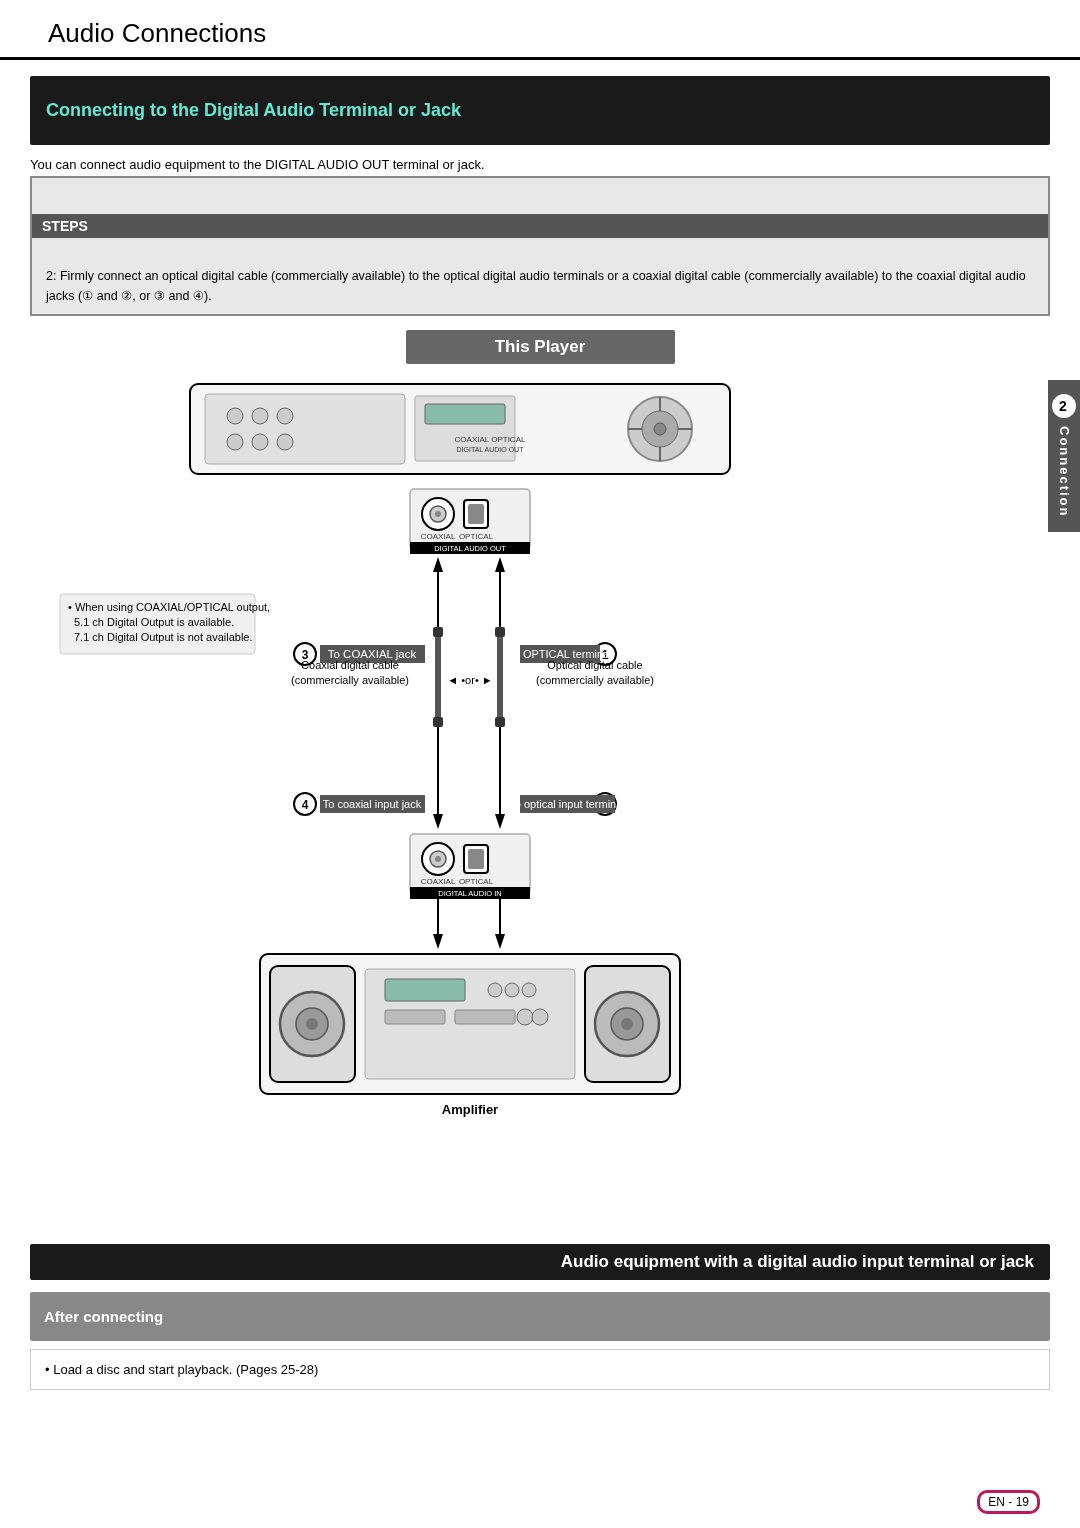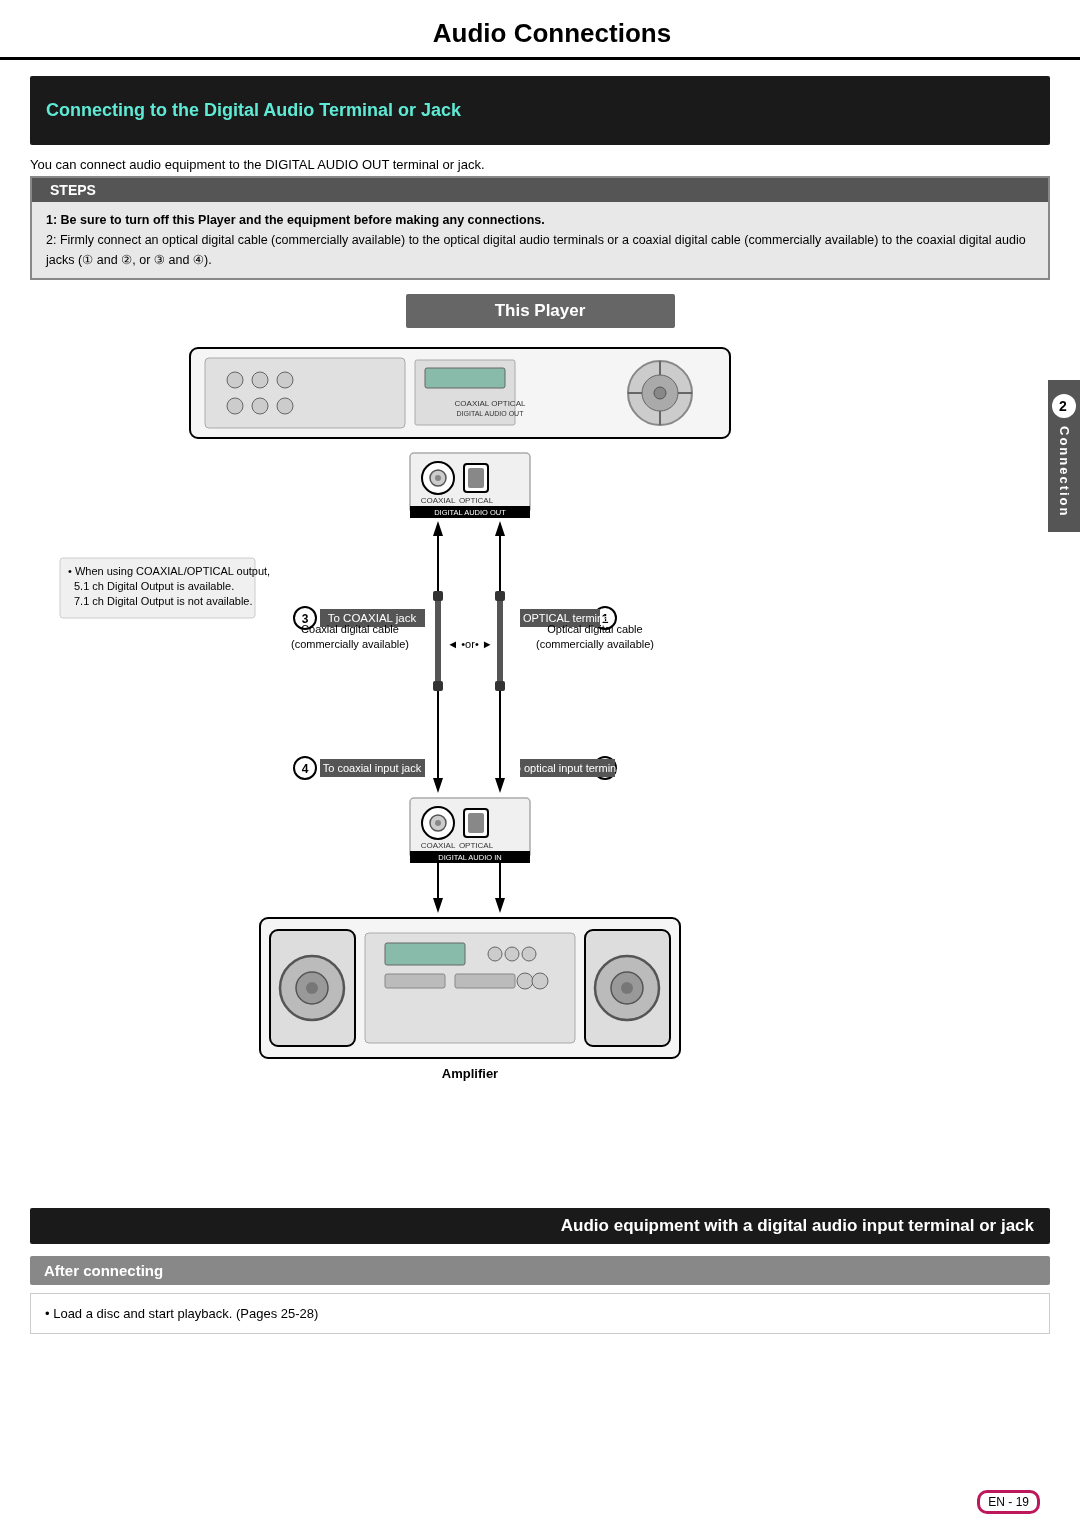--- a/index.html
+++ b/index.html
@@ -8,24 +8,24 @@
       min-height: 1528px;
       background: #fff;
       font-family: Arial, sans-serif;
       font-size: 14px;
       color: #000;
       position: relative;
     }
 
     
     .page-title {
-      text-align: center;
+      text-align: left;
       font-size: 26px;
-      font-weight: bold;
-      padding: 18px 40px 8px 64px;
+      font-weight: normal;
+      padding: 18px 40px 8px 48px;
       border-bottom: 3px solid #000;
       margin-bottom: 16px;
     }
 
     
     .section-heading {
       background: #1a1a1a;
       color: #5eead4;
       font-size: 18px;
       font-weight: bold;
@@ -43,21 +43,22 @@
     .steps-box {
       margin: 0 30px 14px 30px;
       border: 2px solid #888;
       background: #e8e8e8;
     }
     .steps-header {
       background: #555;
       color: #fff;
       font-weight: bold;
       font-size: 14px;
-      padding: 4px 18px;
+      padding: 4px 10px;
+      margin-top: 36px;
     }
     .steps-content {
       padding: 8px 14px;
       font-size: 12.5px;
       line-height: 1.6;
     }
     .steps-content b { font-weight: bold; }
 
     
     .this-player-bar {
@@ -83,21 +84,21 @@
       margin: 0 30px 12px 30px;
       border-radius: 2px;
     }
 
     
     .after-connecting-bar {
       background: #888;
       color: #fff;
       font-size: 15px;
       font-weight: bold;
-      padding: 6px 14px;
+      padding: 16px 14px;
       margin: 12px 30px 8px 30px;
       border-radius: 2px;
     }
     .after-connecting-content {
       margin: 0 30px;
       padding: 12px 14px;
       font-size: 13px;
       border: 1px solid #ccc;
     }
     .after-connecting-content::before {
@@ -160,21 +161,21 @@
 
 <div class="page-title">Audio Connections</div>
 
 <div class="section-heading">Connecting to the Digital Audio Terminal or Jack</div>
 
 <div class="subtitle-text">You can connect audio equipment to the DIGITAL AUDIO OUT terminal or jack.</div>
 
 <div class="steps-box">
   <div class="steps-header">STEPS</div>
   <div class="steps-content">
-    <b>1: Be sure to turn off this Player and the equipment before making any connections.</b><br>
+    <br>
     <span>2: Firmly connect an optical digital cable (commercially available) to the optical digital audio terminals or a coaxial digital cable (commercially available) to the coaxial digital audio jacks (① and ②, or ③ and ④).</span>
   </div>
 </div>
 
 <div class="this-player-bar">This Player</div>
 
 <svg class="svg-diagram" width="1000" height="870" viewBox="0 0 1000 870">
 
   <rect x="150" y="10" width="540" height="90" rx="8" ry="8" fill="#f5f5f5" stroke="#000" stroke-width="2"></rect>
 

